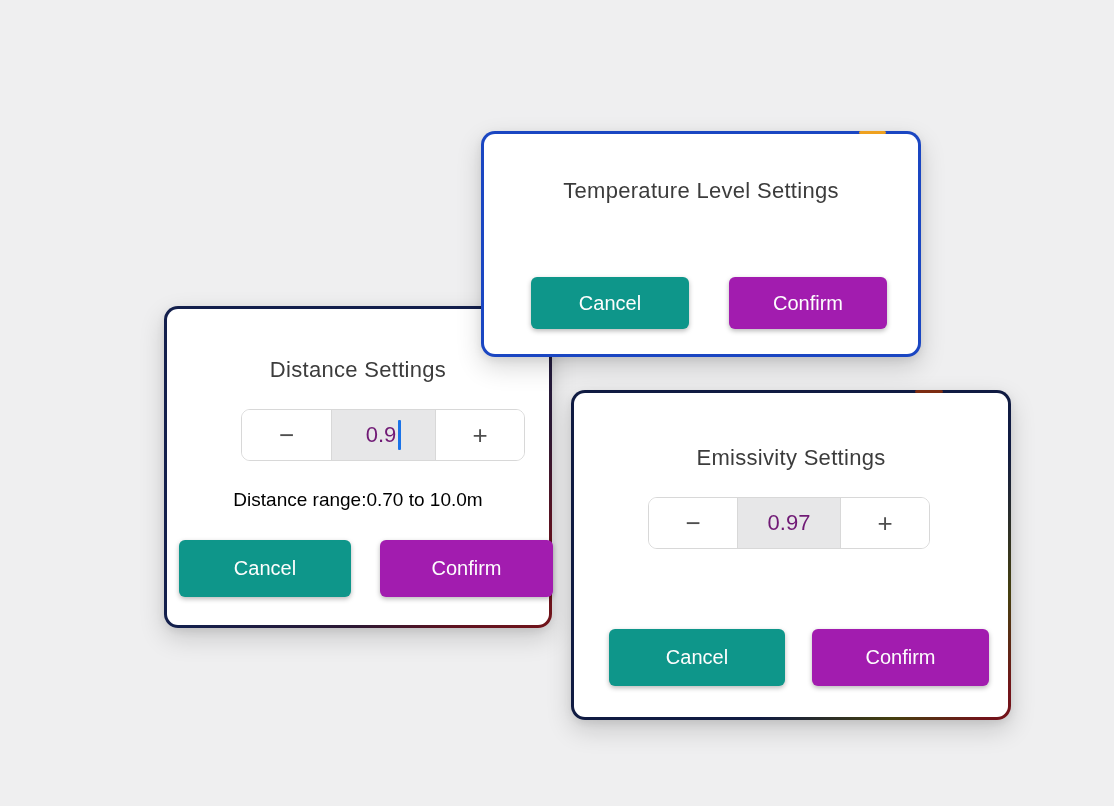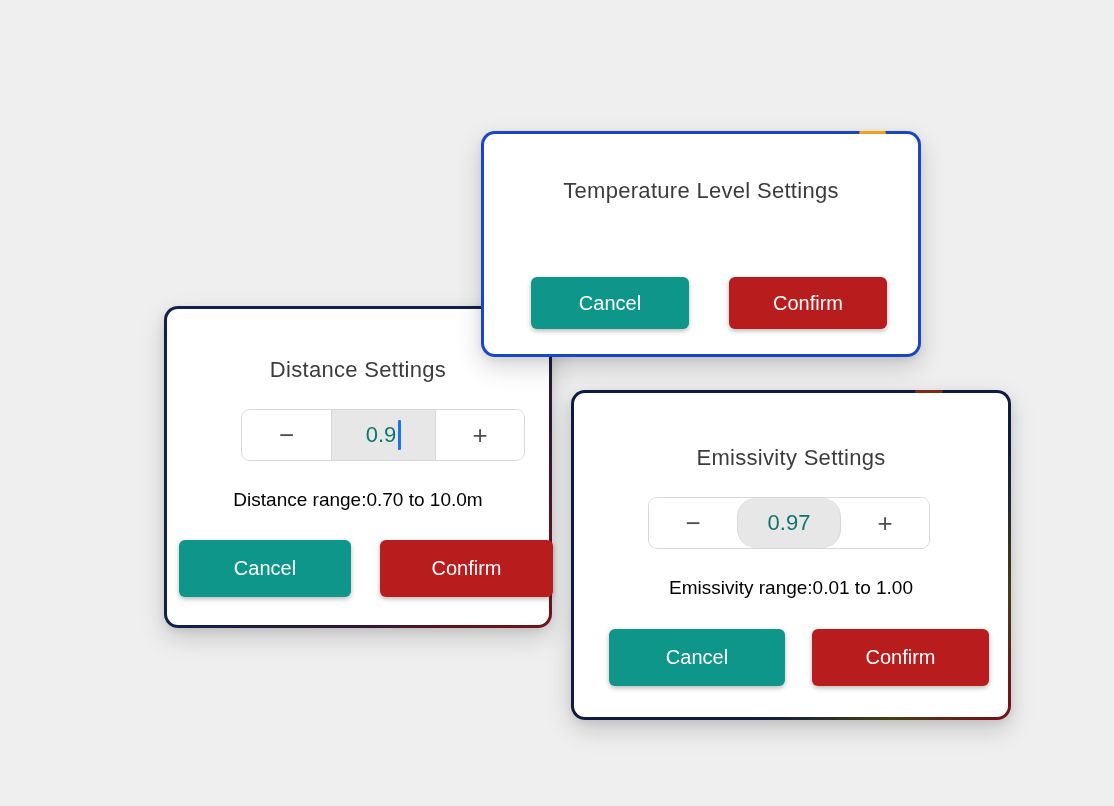--- a/index.html
+++ b/index.html
@@ -72,40 +72,40 @@
   }
   .stepper-btn {
     background:#fff; border:none; cursor:pointer;
     font-size:26px; color:#4f4f4f; line-height:50px; text-align:center;
     font-family:"Liberation Sans", sans-serif;
   }
   .stepper-value {
     background:#e7e7e8;
     border-left:1px solid #d8d8d8; border-right:1px solid #d8d8d8;
     display:flex; align-items:center; justify-content:center;
-    font-size:22px; color:#0f766e;
+    font-size:22px; color:#701a75;
   }
   .caret {
     display:inline-block; width:3px; height:30px;
     background:#1a73e8; margin-left:2px; border-radius:1px;
   }
 
   
   .btn-row {
     position:absolute; left:0; width:100%;
     display:flex; justify-content:center;margin-left:8px;
   }
   .btn {
     border:none; border-radius:6px; cursor:pointer;
     color:#fdfdfd; font-size:20px; font-weight:400;
     font-family:"Liberation Sans", sans-serif;
     box-shadow:0 2px 5px rgba(0,0,0,0.28);
   }
   .btn.cancel { background:#0e968a; }
-  .btn.confirm { background:#b91c1c; }
+  .btn.confirm { background:#a21caf; }
 
   
   .temperature .btn-row { top:143px; gap:40px; }
   .temperature .btn { width:158px; height:52px; }
   .temperature .dialog-title { top:44px; }
 
   
   .distance .dialog-title { top:48px; }
   .distance .stepper { left:74px; top:100px; width:284px; }
   .distance .stepper-btn.minus { width:89px; }
@@ -113,21 +113,21 @@
   .distance .stepper-btn.plus { width:88px; }
   .distance .range-text { top:180px; }
   .distance .btn-row { top:231px; gap:29px; }
   .distance .btn.cancel { width:172px; height:57px; }
   .distance .btn.confirm { width:173px; height:57px; }
 
   
   .emissivity .dialog-title { top:52px; }
   .emissivity .stepper { left:74px; top:104px; width:282px; }
   .emissivity .stepper-btn.minus { width:88px; }
-  .emissivity .stepper-value { width:104px;border-radius:19px; }
+  .emissivity .stepper-value { width:104px; }
   .emissivity .stepper-btn.plus { width:88px; }
   .emissivity .range-text { top:184px; }
   .emissivity .btn-row { top:236px; gap:27px; }
   .emissivity .btn.cancel { width:176px; height:57px; }
   .emissivity .btn.confirm { width:177px; height:57px; }
 </style>
 </head>
 <body>
 
 <div class="canvas">
@@ -173,21 +173,20 @@
       <div class="dialog-title">Emissivity Settings</div>
 
       <div class="stepper">
         <button class="stepper-btn minus">−</button>
         <div class="stepper-value">
           <span>0.97</span>
         </div>
         <button class="stepper-btn plus">+</button>
       </div>
 
-      <div class="range-text">Emissivity range:0.01 to 1.00</div>
 
       <div class="btn-row">
         <button class="btn cancel">Cancel</button>
         <button class="btn confirm">Confirm</button>
       </div>
     </div>
   </div>
 
 </div>
 

